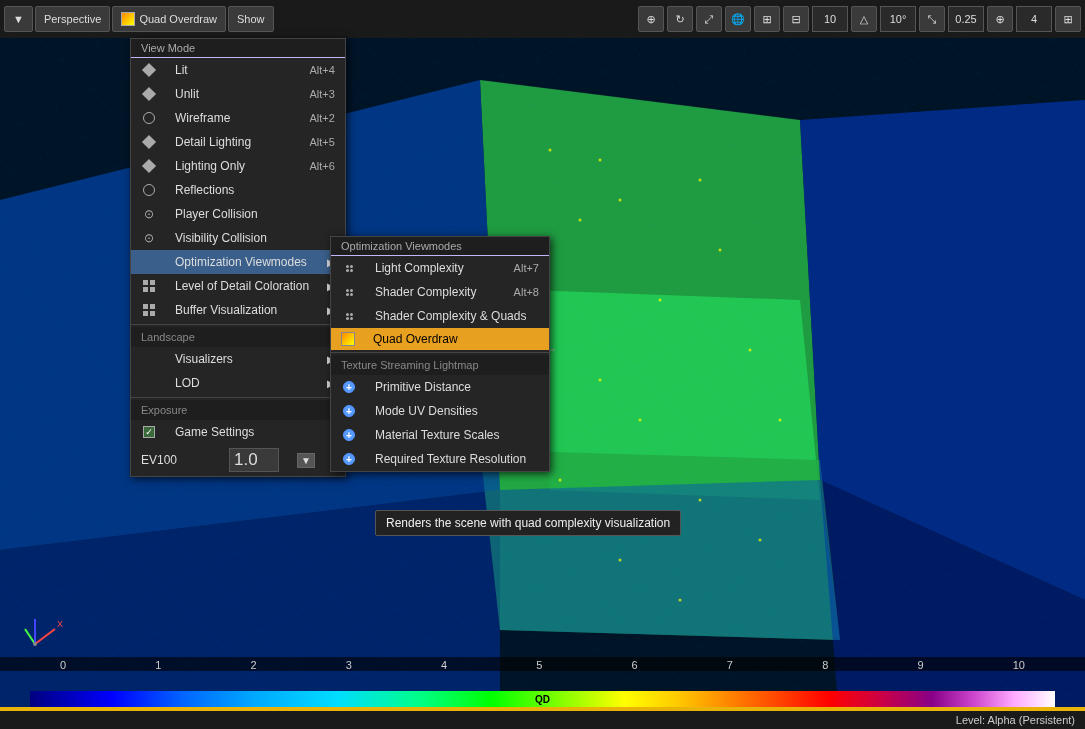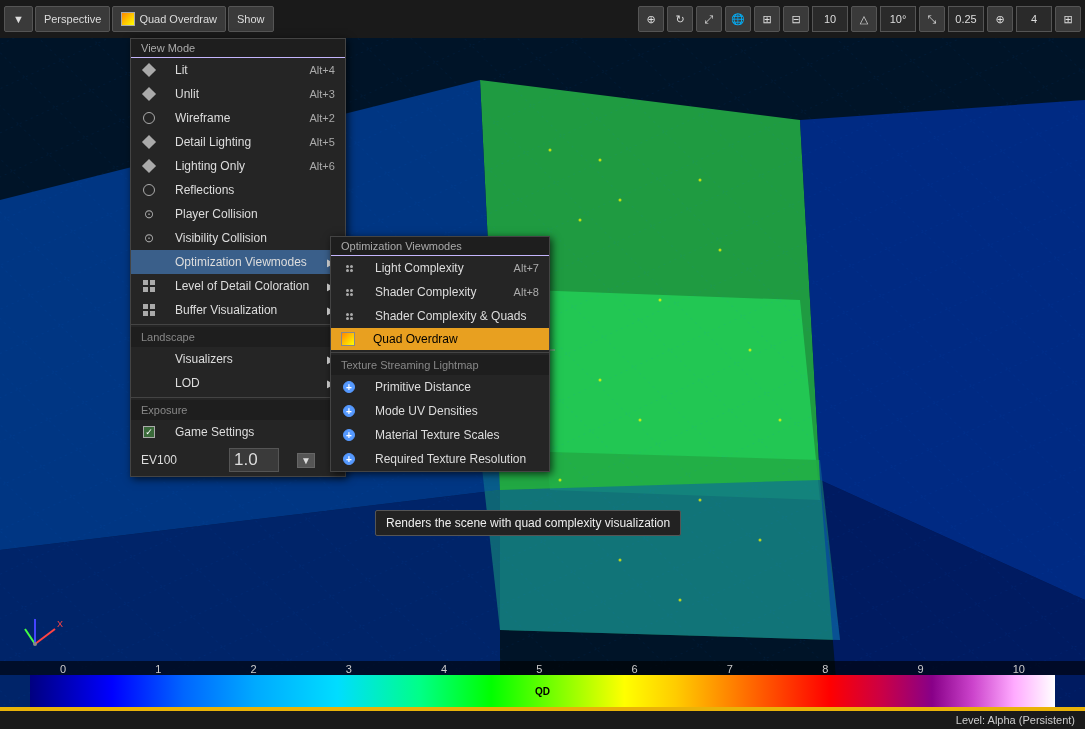--- a/index.html
+++ b/index.html
@@ -268,22 +268,23 @@
       justify-content: space-between;
       padding: 0 60px 0 60px;
       color: #ccc;
       font-size: 11px;
       background: rgba(0,0,0,0.6);
       padding-top: 2px;
     }
 
     .colorbar {
       width: 100%;
-      height: 32px;
+      height: 16px;
       position: relative;
+      margin-top: 20px;
     }
 
     .colorbar-gradient {
       width: calc(100% - 60px);
       height: 100%;
       margin: 0 30px;
       background: linear-gradient(to right,
         #000080 0%,
         #0000ff 8%,
         #0066ff 15%,

